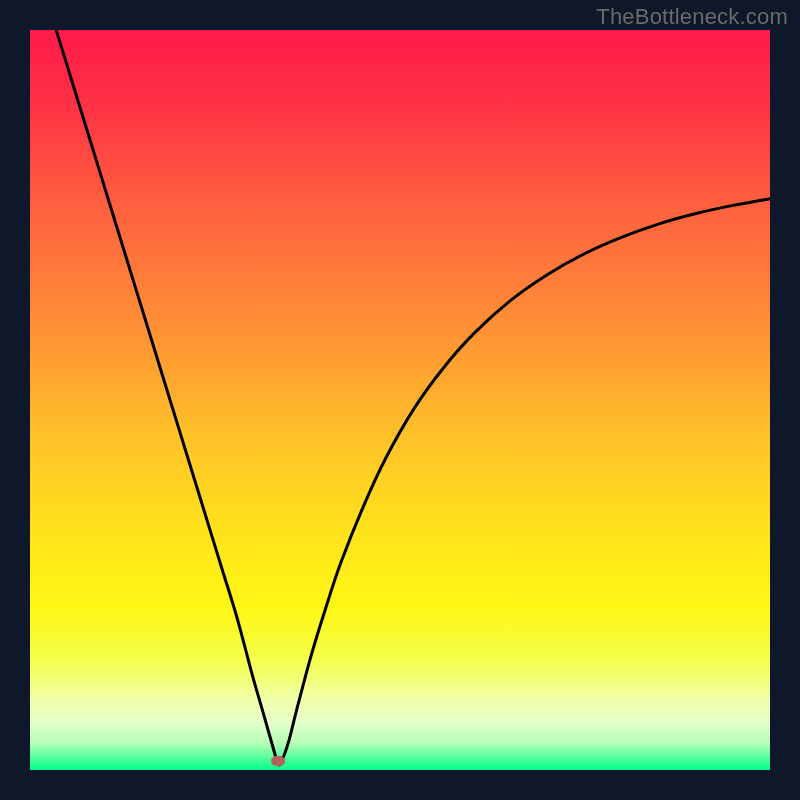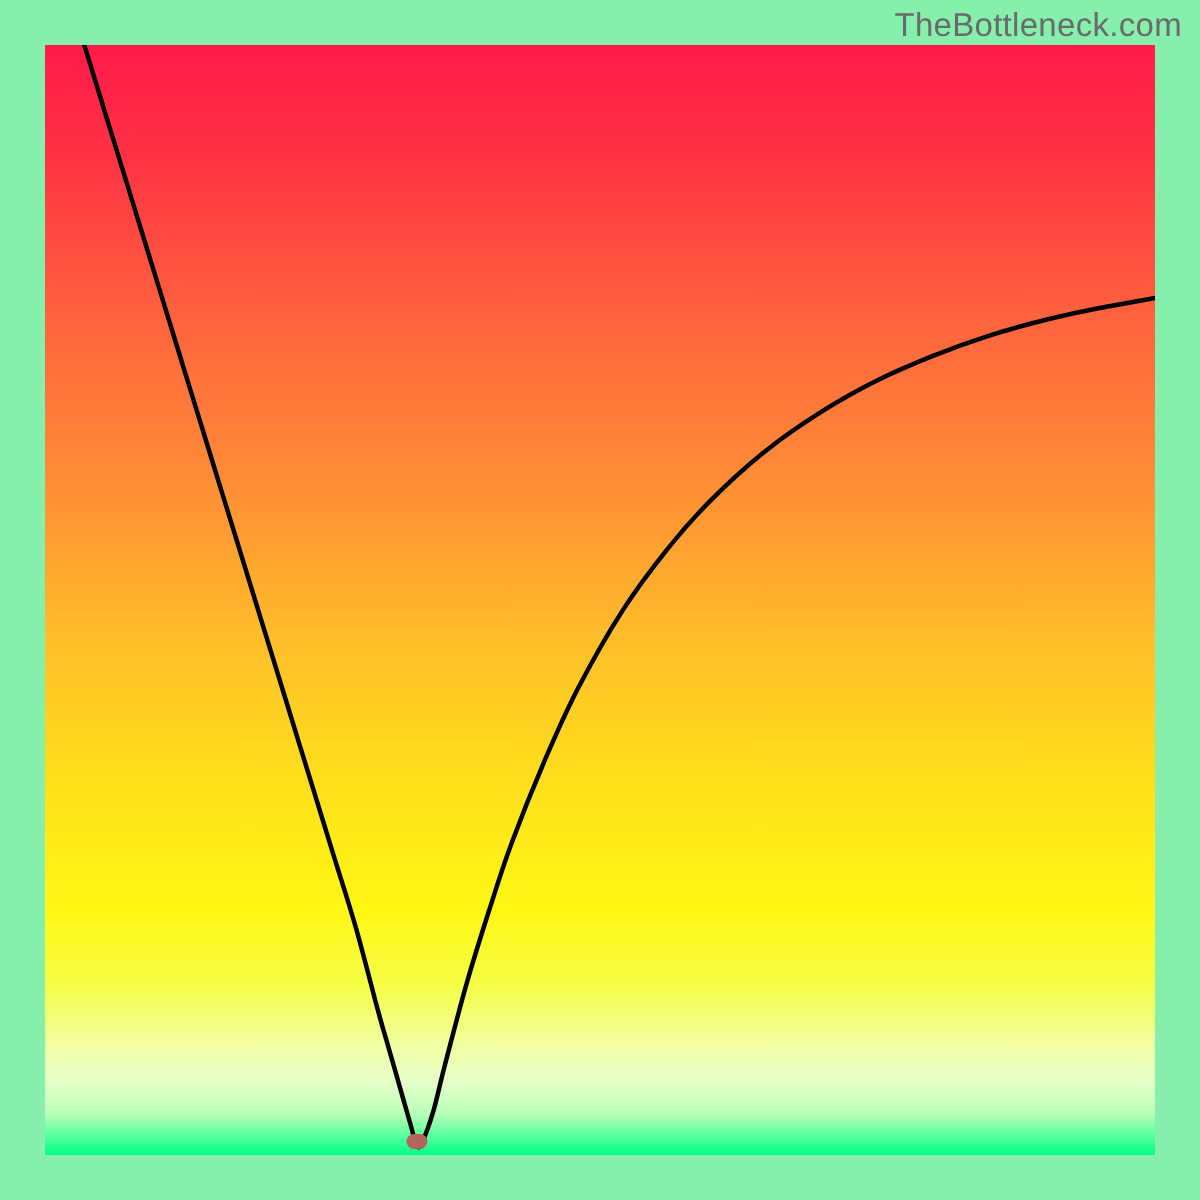--- a/index.html
+++ b/index.html
@@ -10,21 +10,21 @@
     background: #000;
     overflow: hidden;
     font-family: Arial, Helvetica, sans-serif;
   }
   .frame {
     position: absolute;
     left: 0;
     top: 0;
     width: 800px;
     height: 800px;
-    background: #86efac;
+    background: #0f172a;
   }
   .plot-area {
     position: absolute;
     left: 30px;
     top: 30px;
     width: 740px;
     height: 740px;
     overflow: hidden;
   }
   .gradient {

